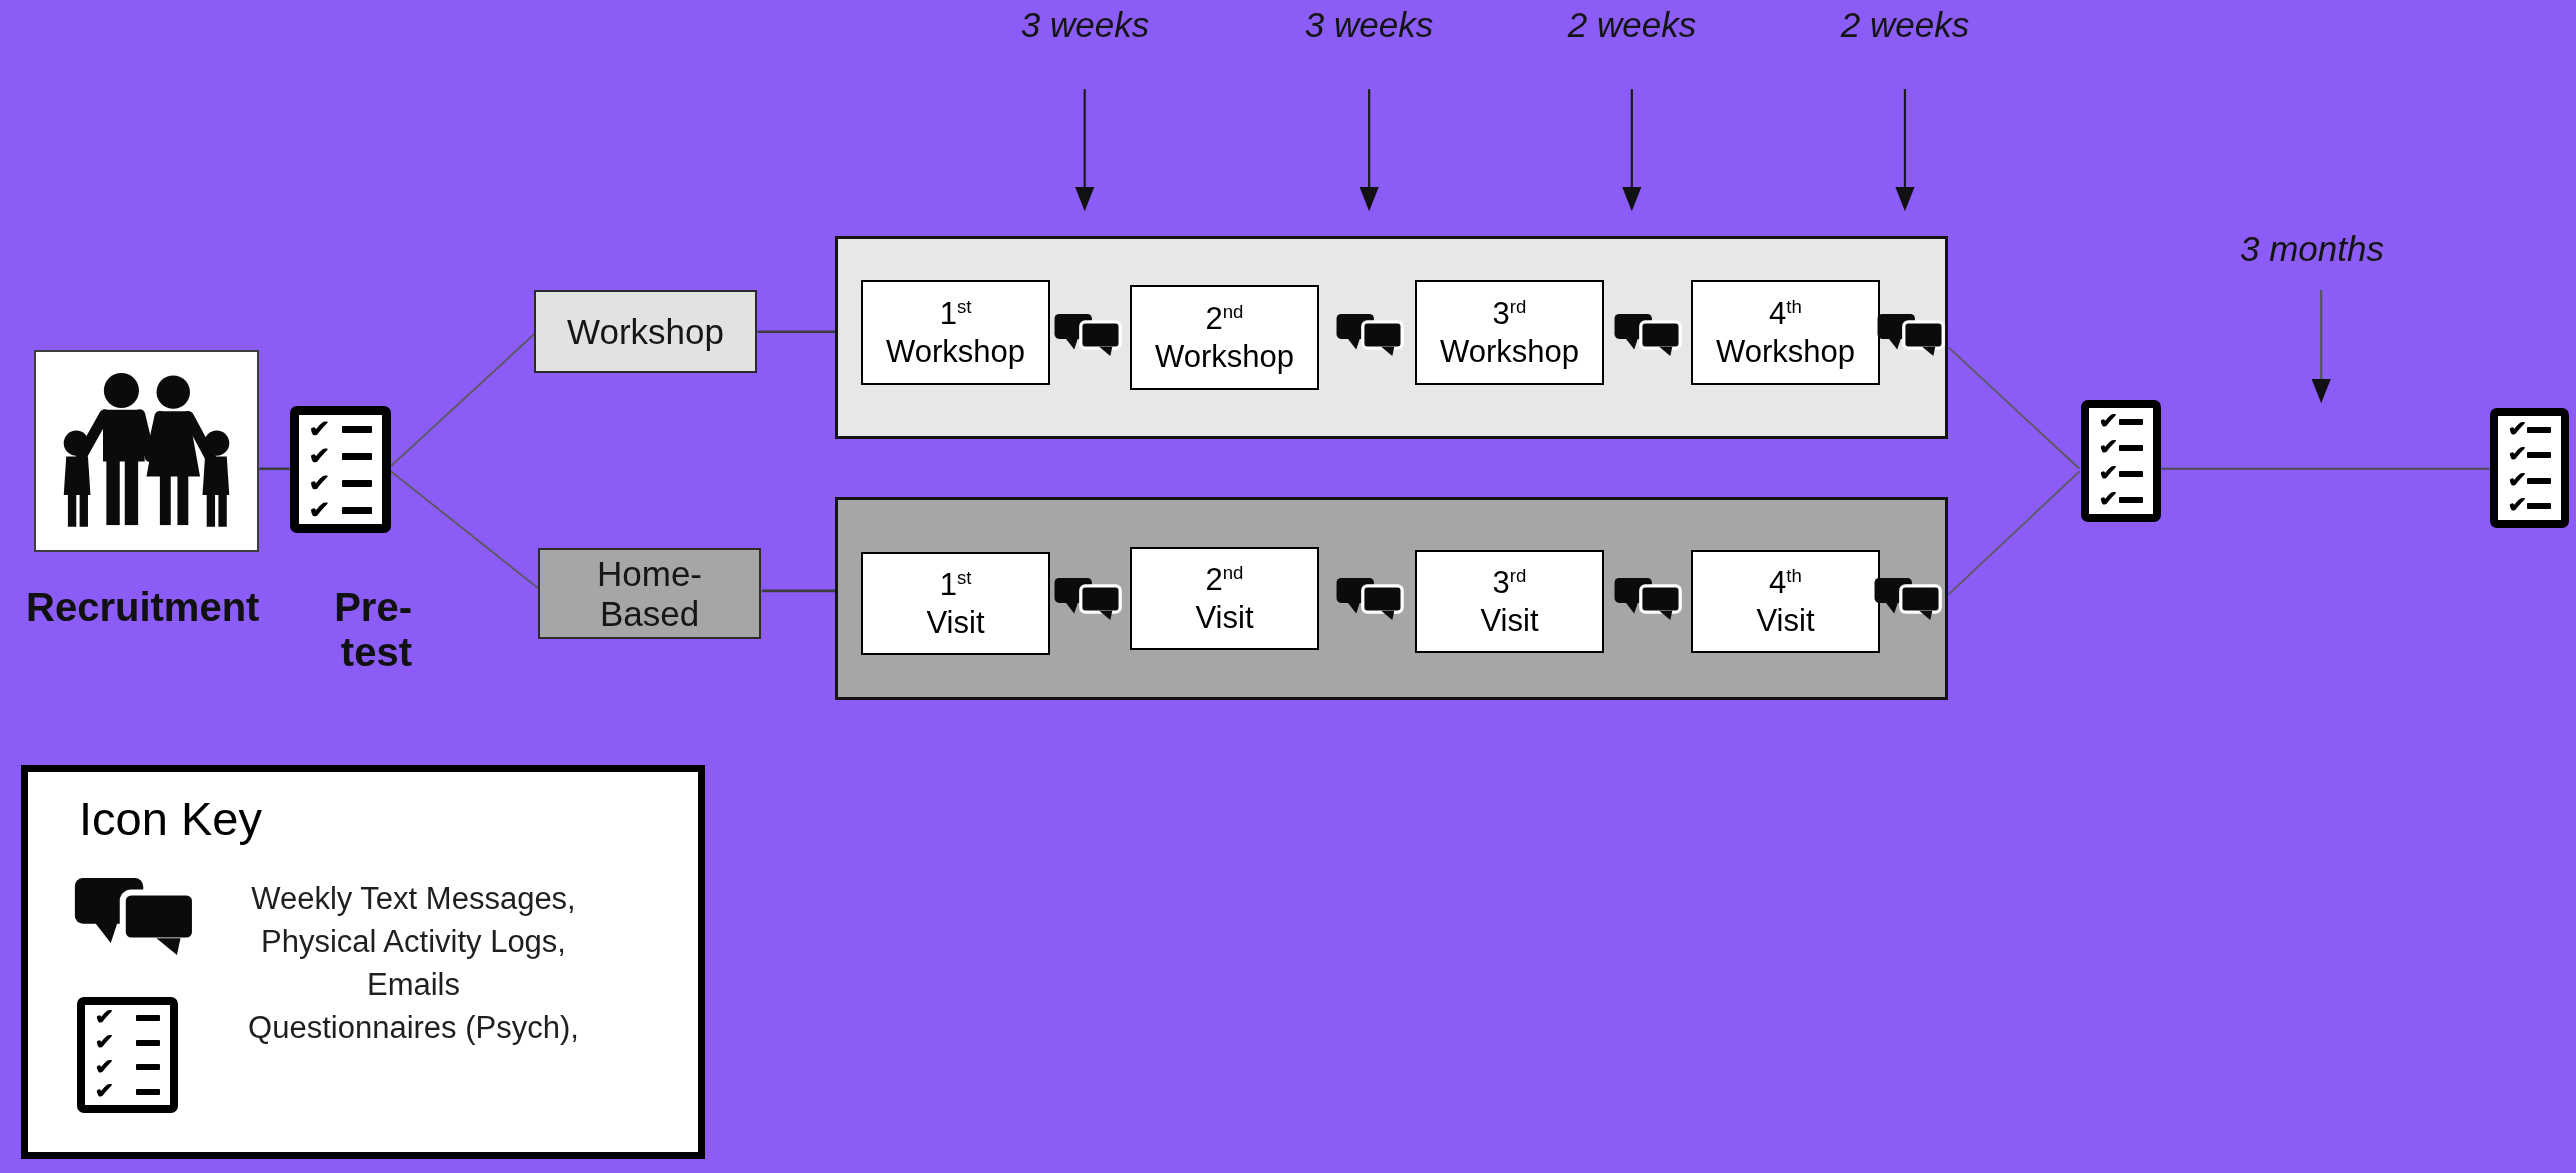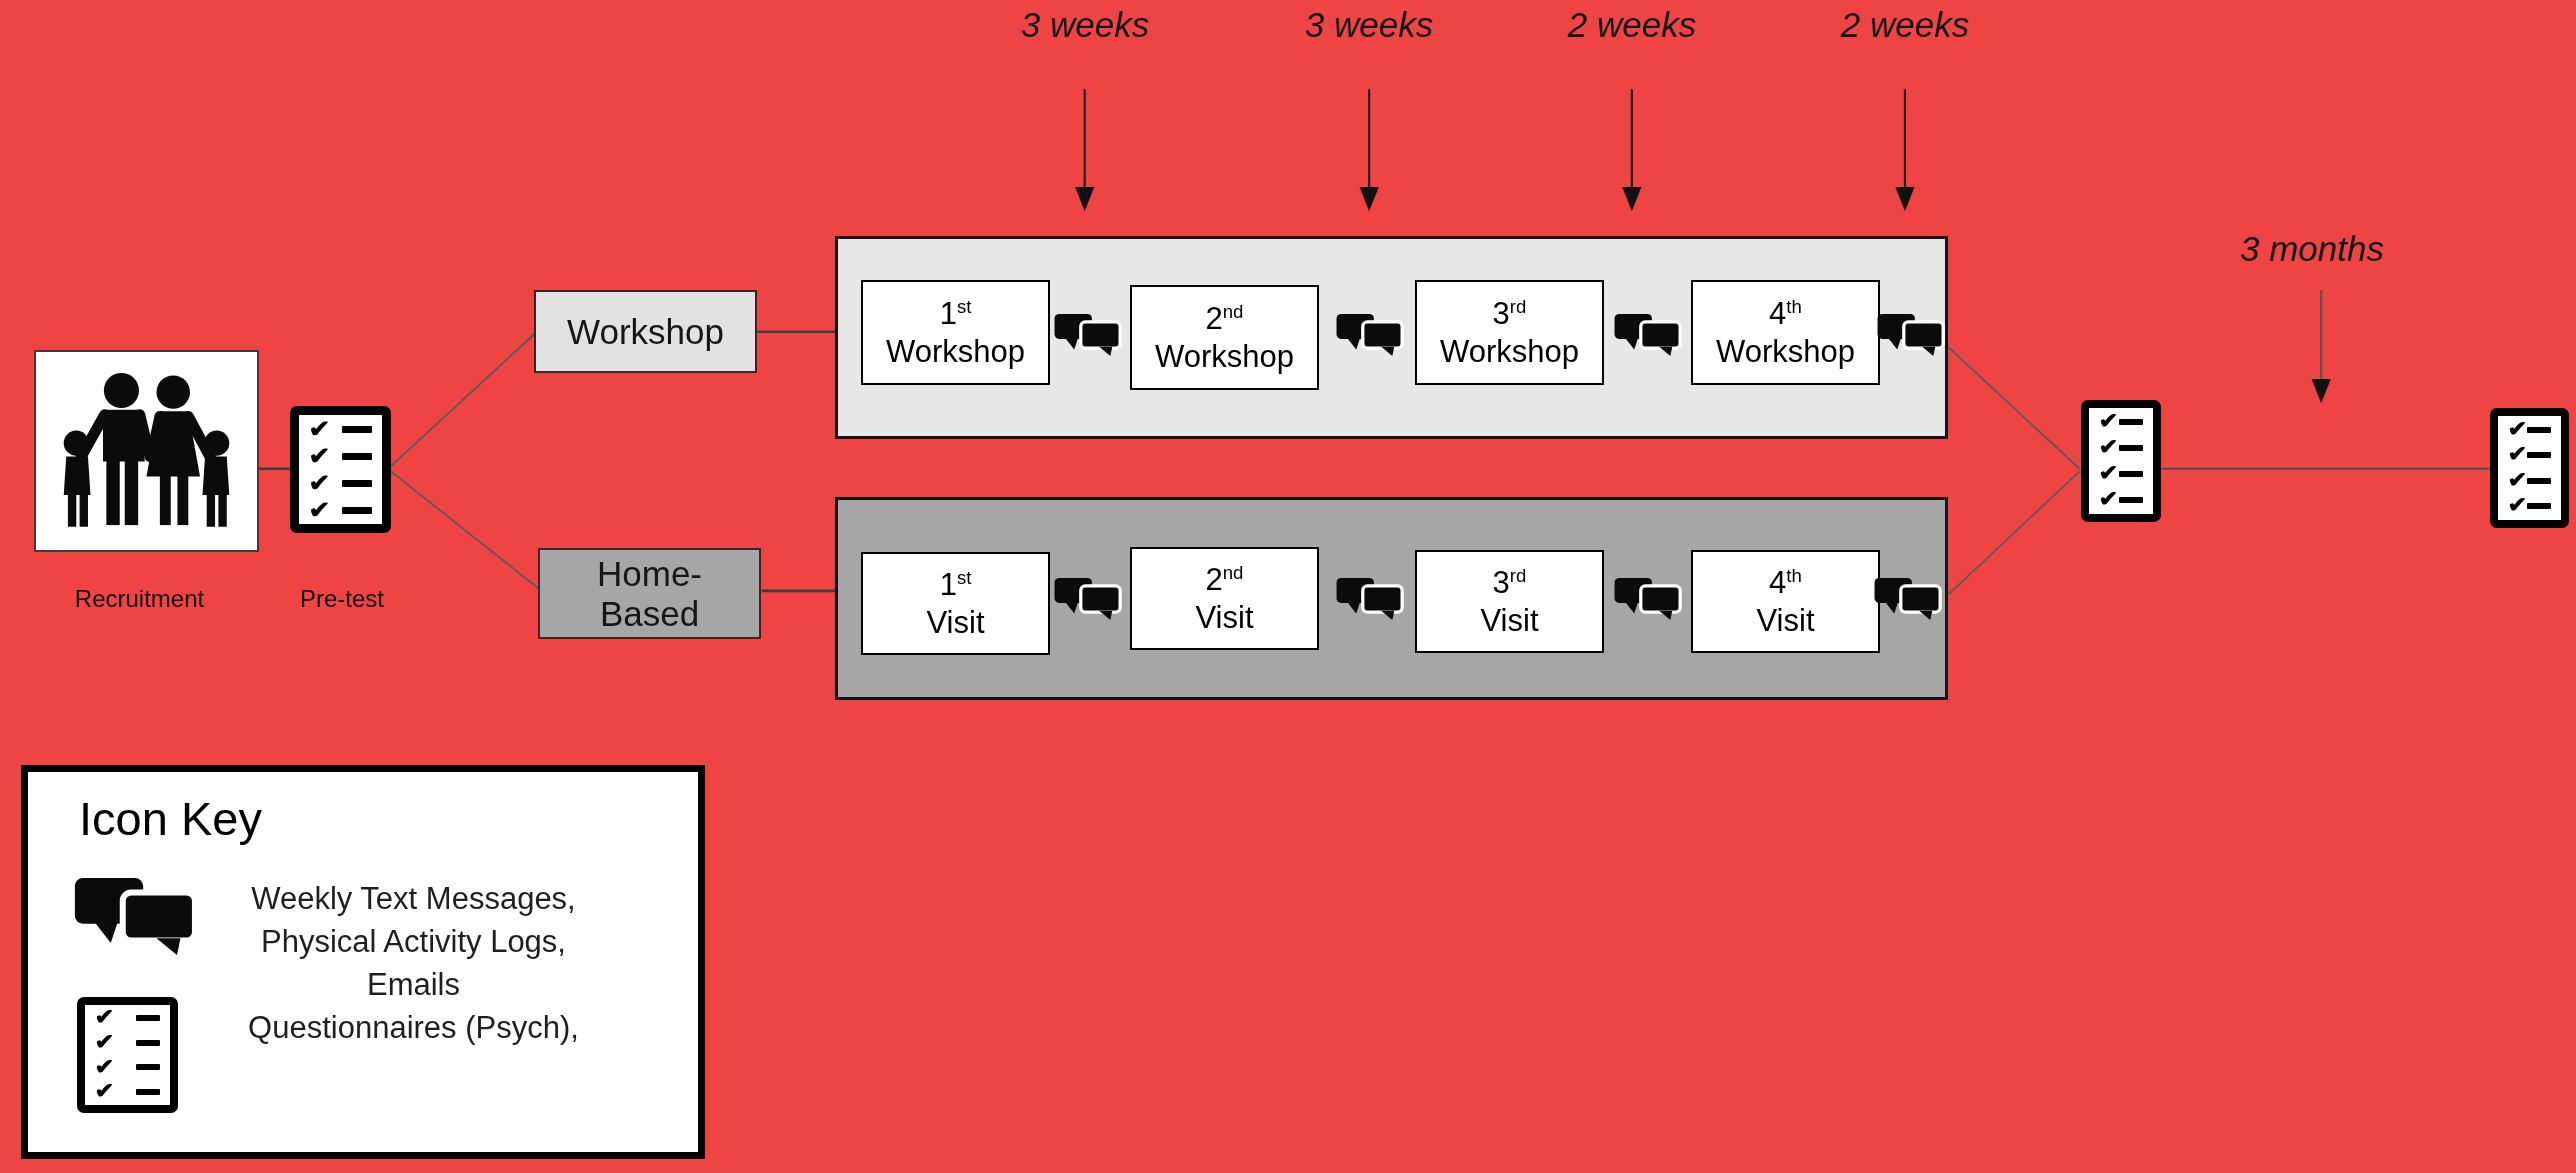--- a/index.html
+++ b/index.html
@@ -1,22 +1,22 @@
 <!DOCTYPE html>
 <html style="font-size:14px"><head>
 <meta charset="utf-8">
 <style>
   html,body{margin:0;padding:0;background:#fff;}
   body{width:2576px;height:1174px;font-family:"Liberation Sans",sans-serif;color:#111;}
-  #canvas{position:relative;width:2576px;height:1174px;background:#ef4444;overflow:hidden;}
+  #canvas{position:relative;width:2576px;height:1174px;background:#8b5cf6;overflow:hidden;}
   .abs{position:absolute;}
   svg.overlay{position:absolute;left:0;top:0;pointer-events:none;}
 
   .timelbl{font-style:italic;font-size:35px;text-align:center;width:192px;color:#141414;}
-  .stage-lbl{font-weight:normal;font-size:24px;text-align:center;color:#111;}
+  .stage-lbl{font-weight:bold;font-size:40px;text-align:right;color:#111;}
 
   .family-box{background:#fff;border:2.6px solid #3d3d3d;box-sizing:border-box;
               display:flex;align-items:center;justify-content:center;}
 
   .branch-box{box-sizing:border-box;border:2.6px solid #2b2b2b;display:flex;flex-direction:column;
               align-items:center;justify-content:center;font-size:35px;line-height:40px;
               color:#161616;text-align:center;}
   .branch-light{background:#e3e2e2;}
   .branch-mid{background:#a6a6a6;}
 

